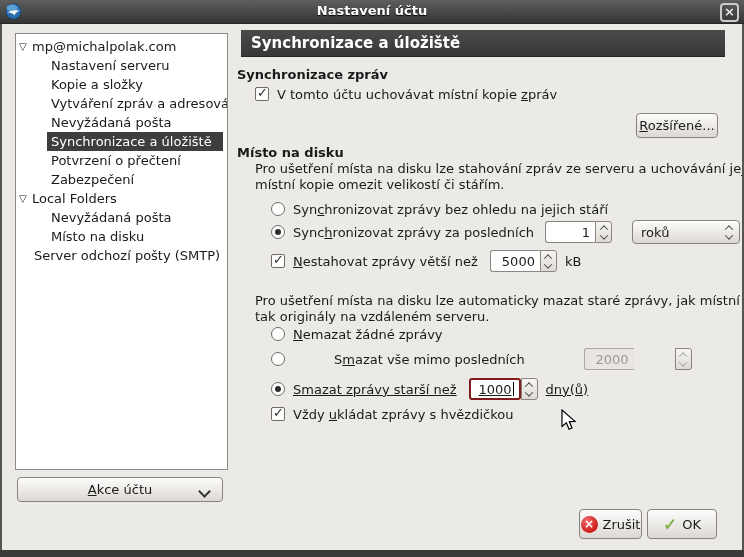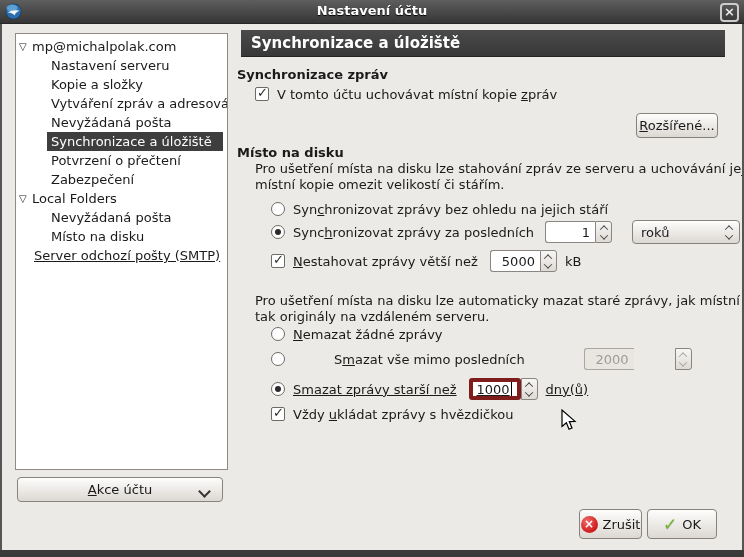--- a/index.html
+++ b/index.html
@@ -19,21 +19,21 @@
             border-radius:4px;color:#e9e9e9;font-weight:bold;font-size:13px;line-height:14px;
             text-align:center;cursor:default;}
 
   
   .listbox{position:absolute;left:15px;top:33px;width:213px;height:437px;background:#fff;
            border:1px solid #8f8a84;box-sizing:border-box;padding-top:3px;}
   .trow{height:19px;line-height:19px;white-space:nowrap;overflow:hidden;}
   .expander{display:inline-block;width:13px;margin-left:3px;font-size:10px;color:#222;
             vertical-align:top;}
   .lvl1{padding-left:35px;}
-  .lvl0b{padding-left:18px;text-decoration:underline;}
+  .lvl0b{padding-left:18px;}
   .sel{display:inline-block;margin-left:31px;width:176px;background:#3e3e3e;color:#fff;
        padding-left:4px;box-sizing:border-box;}
 
   .btn{background:linear-gradient(#fdfdfc,#dcd8d3);border:1px solid #87827c;border-radius:4px;
        box-shadow:inset 0 1px 0 rgba(255,255,255,.65);box-sizing:border-box;
        display:flex;align-items:center;justify-content:center;cursor:default;}
   .acct-btn{position:absolute;left:17px;top:477px;width:206px;height:25px;}
   .acct-chevron{position:absolute;right:13px;top:9px;width:7px;height:7px;
                 border-right:2px solid #333;border-bottom:2px solid #333;transform:rotate(45deg);}
 
@@ -51,21 +51,21 @@
   .checkbox .mark{position:absolute;left:1px;top:-3px;font-size:13px;font-weight:bold;color:#2b2b2b;}
   .radio{width:14px;height:14px;border:1px solid #6f6a64;border-radius:50%;background:#fff;
          flex:0 0 auto;box-sizing:border-box;}
   .radio.on::after{content:"";display:block;width:6px;height:6px;background:#2b2b2b;
                    border-radius:50%;margin:3px 0 0 3px;}
   .lab{margin-left:8px;white-space:nowrap;}
 
   .entry{height:22px;background:#fff;border:1px solid #8a8580;border-right:0;
          border-radius:3px 0 0 3px;display:flex;align-items:center;justify-content:flex-end;
          padding-right:5px;box-sizing:border-box;font-size:13px;}
-  .entry.focus{border:4px solid #7f1d1d;border-radius:3px;}
+  .entry.focus{border:2px solid #7f1d1d;border-radius:3px;}
   .caret{display:inline-block;width:1px;height:14px;background:#000;margin-left:1px;}
   .entry.dis{background:#e9e6e2;border-color:#aba69f;color:#9b9b9b;}
   .spin{width:17px;height:22px;border:1px solid #8a8580;border-radius:0 3px 3px 0;
         background:linear-gradient(#f7f6f4,#dedad5);display:flex;flex-direction:column;
         align-items:center;justify-content:center;gap:3px;box-sizing:border-box;flex:0 0 auto;}
   .cu,.cd{width:5px;height:5px;border-left:1.5px solid #4a4a4a;border-top:1.5px solid #4a4a4a;}
   .cu{transform:rotate(45deg) translate(1px,1px);}
   .cd{transform:rotate(225deg) translate(1px,1px);}
   .spin.dis .cu,.spin.dis .cd{border-color:#a5a5a5;}
   .combo{height:24px;border:1px solid #87827c;border-radius:4px;box-sizing:border-box;

